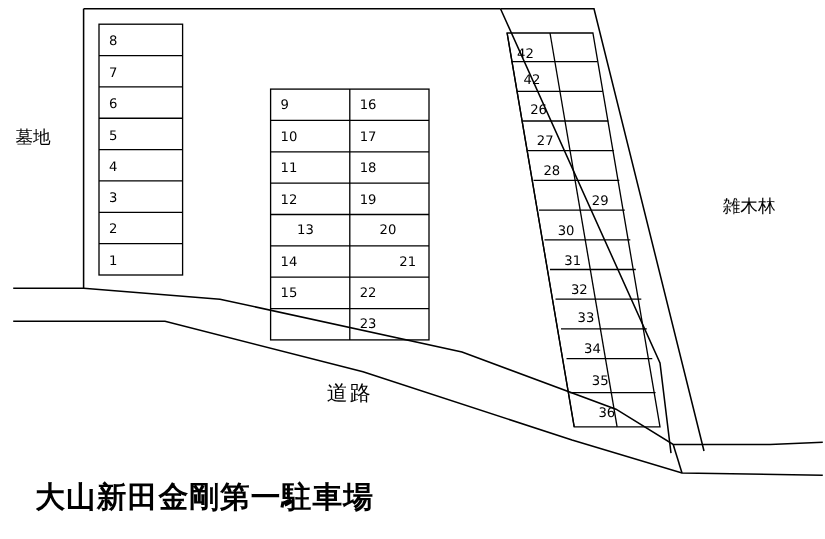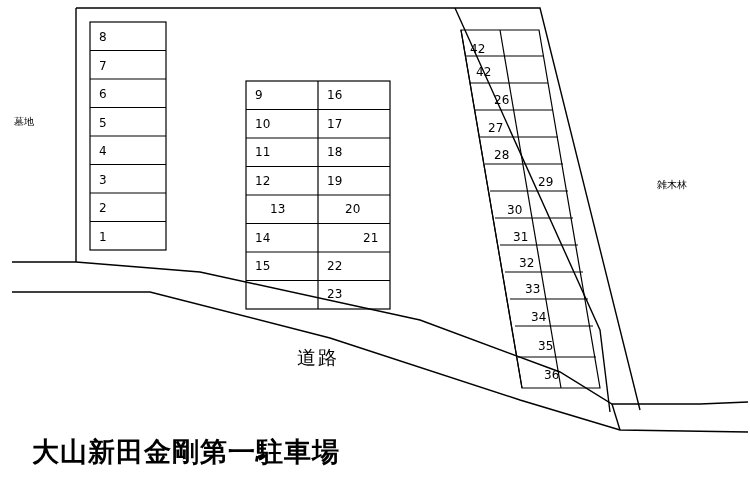--- a/index.html
+++ b/index.html
@@ -24,21 +24,21 @@
   }
   .stall-label {
     position: absolute;
     font-size: 12px;
     color: #000;
     white-space: nowrap;
     line-height: 1;
   }
   .area-label {
     position: absolute;
-    font-size: 10px;
+    font-size: 16px;
     color: #000;
     white-space: nowrap;
     line-height: 1;
   }
   .road-label {
     position: absolute;
     font-size: 19px;
     color: #000;
     white-space: nowrap;
     letter-spacing: 2px;
@@ -140,21 +140,21 @@
   <div class="stall-label" style="left:327px; top:118px;">17</div>
   <div class="stall-label" style="left:327px; top:146px;">18</div>
   <div class="stall-label" style="left:327px; top:175px;">19</div>
   <div class="stall-label" style="left:327px; top:203px;margin-left:18px;">20</div>
   <div class="stall-label" style="left:327px; top:232px;margin-left:36px;">21</div>
   <div class="stall-label" style="left:327px; top:260px;">22</div>
   <div class="stall-label" style="left:327px; top:288px;">23</div>
 
   <div class="stall-label" style="left:470px; top:43px;">42</div>
   <div class="stall-label" style="left:476px; top:66px;">42</div>
-  <div class="stall-label" style="left:494px; top:94px;">26</div>
+  <div class="stall-label" style="left:482px; top:94px;">26</div>
   <div class="stall-label" style="left:488px; top:122px;">27</div>
   <div class="stall-label" style="left:494px; top:149px;">28</div>
   <div class="stall-label" style="left:500px; top:176px;margin-left:38px;">29</div>
   <div class="stall-label" style="left:507px; top:204px;">30</div>
   <div class="stall-label" style="left:513px; top:231px;">31</div>
   <div class="stall-label" style="left:519px; top:257px;">32</div>
   <div class="stall-label" style="left:525px; top:283px;">33</div>
   <div class="stall-label" style="left:531px; top:311px;">34</div>
   <div class="stall-label" style="left:538px; top:340px;">35</div>
   <div class="stall-label" style="left:544px; top:369px;">36</div>

